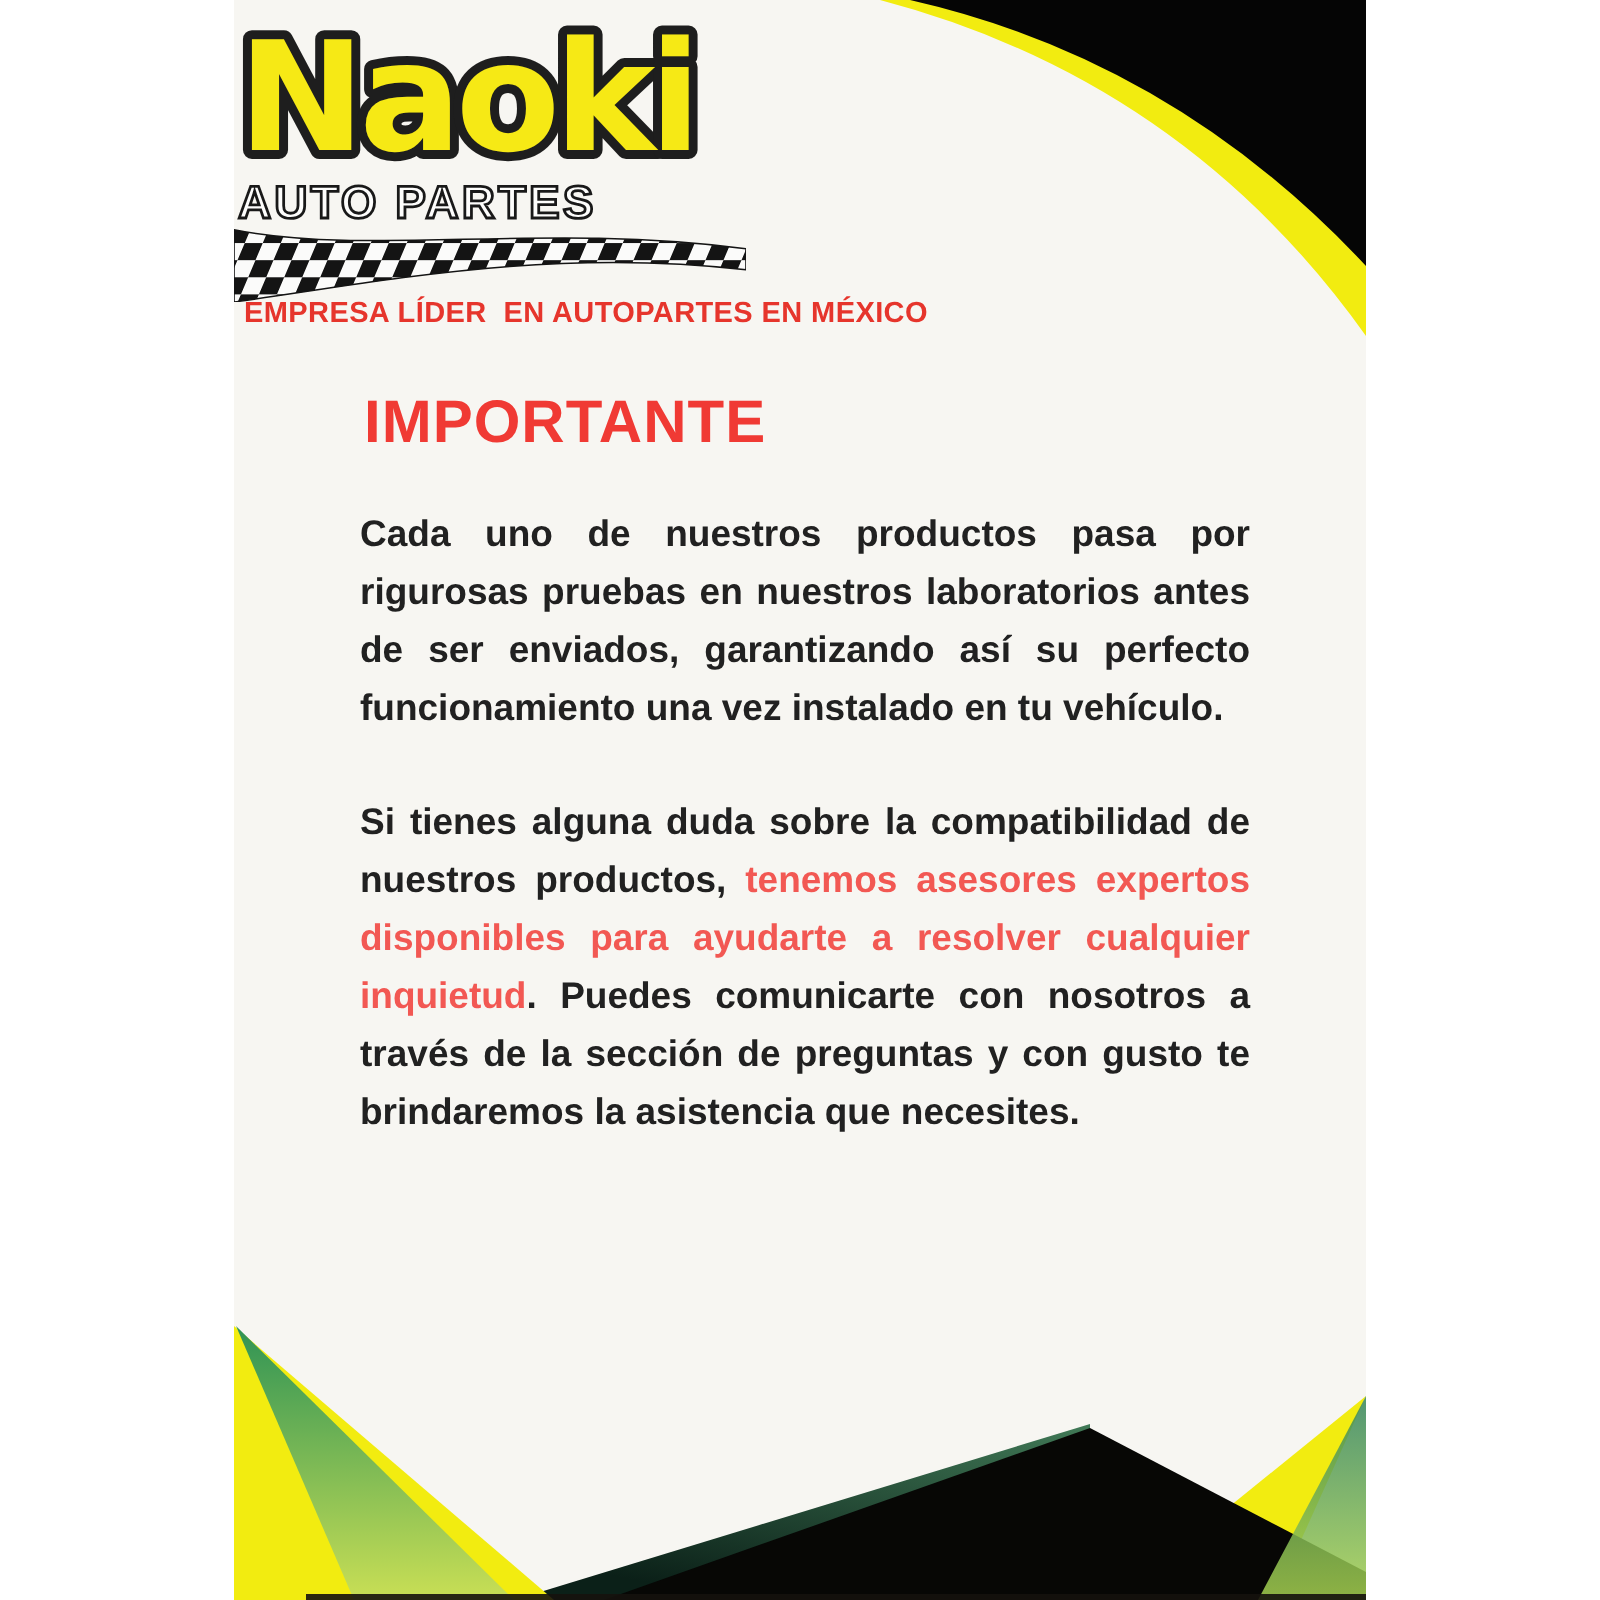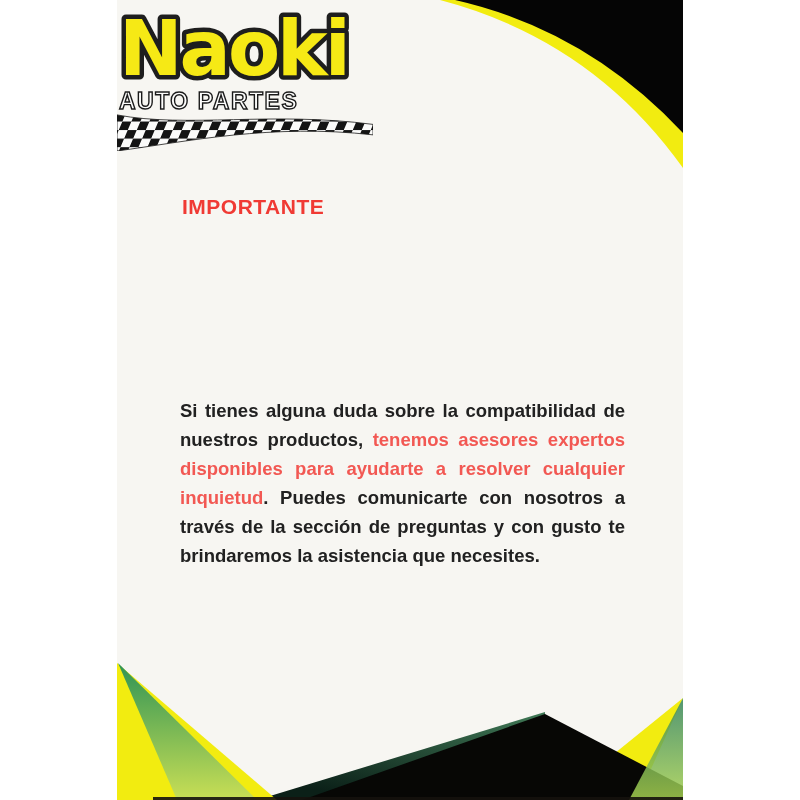--- a/index.html
+++ b/index.html
@@ -34,21 +34,21 @@
   .subtitle-svg{position:absolute;left:0px;top:90px;width:220px;height:26px;}
   .subtitle-text{font-family:"Liberation Sans",sans-serif;font-weight:bold;
     font-size:23px;letter-spacing:1.5px;fill:#fdfdfc;stroke:#191919;
     stroke-width:1.4px;}
   .flag-svg{position:absolute;left:0px;top:113px;width:256px;height:38px;}
   .tagline{position:absolute;left:5px;top:149px;width:420px;
     font-size:14.5px;font-weight:bold;letter-spacing:0.2px;
     color:var(--c-red-tagline);white-space:pre;}
 
   
-  .heading{position:absolute;left:65px;top:195px;font-size:21px;
+  .heading{position:absolute;left:65px;top:195px;font-size:30px;
     font-weight:bold;letter-spacing:0.5px;color:var(--c-red-heading);}
   .para{position:absolute;left:63px;width:445px;font-size:18.5px;
     font-weight:bold;line-height:29px;color:var(--c-text);
     text-align:justify;}
   .para-1{top:252px;}
   .para-2{top:396px;}
   .para-3{top:562px;}
   .highlight{color:var(--c-red-highlight);}
 
   
@@ -79,23 +79,25 @@
       <defs>
         <pattern id="chk" width="18" height="18" patternUnits="userSpaceOnUse" patternTransform="skewX(-22)">
           <rect x="0" y="0" width="18" height="18" fill="#fbfbfa"></rect>
           <rect x="0" y="0" width="9" height="9" fill="#141414"></rect>
           <rect x="9" y="9" width="9" height="9" fill="#141414"></rect>
         </pattern>
       </defs>
       <path d="M0,2 C70,16 155,-2 256,12 L256,23 C155,11 70,30 0,40 Z" fill="url(#chk)" stroke="#141414" stroke-width="0.8"></path>
     </svg>
 
+    <div class="tagline">EMPRESA LÍDER  EN AUTOPARTES EN MÉXICO</div>
 
     <div class="heading">IMPORTANTE</div>
 
+    <p class="para para-1">Cada uno de nuestros productos pasa por rigurosas pruebas en nuestros laboratorios antes de ser enviados, garantizando así su perfecto funcionamiento una vez instalado en tu vehículo.</p>
 
     <p class="para para-2"><span>Si tienes alguna duda sobre la compatibilidad de nuestros productos, </span><span class="highlight">tenemos asesores expertos disponibles para ayudarte a resolver cualquier inquietud</span><span>. Puedes comunicarte con nosotros a través de la sección de preguntas y con gusto te brindaremos la asistencia que necesites.</span></p>
 
 
     <svg class="footer-svg" viewBox="0 0 566 176" preserveAspectRatio="none">
       <defs>
         <linearGradient id="gFlank" x1="1" y1="0" x2="0.4" y2="1">
           <stop offset="0" stop-color="#417A57"></stop>
           <stop offset="1" stop-color="#0B2018"></stop>
         </linearGradient>

